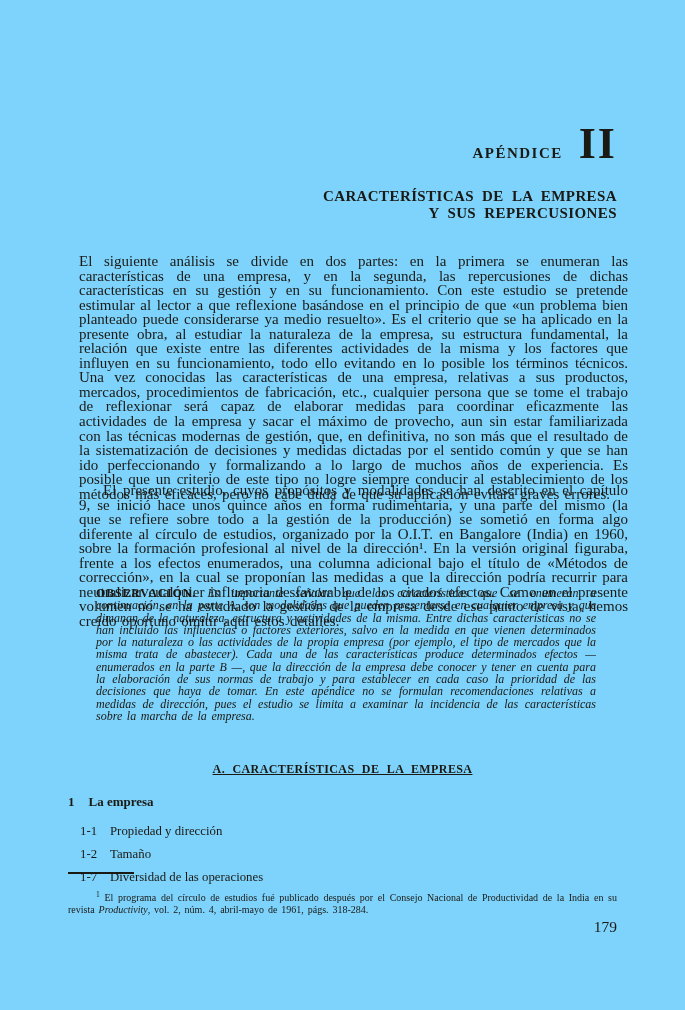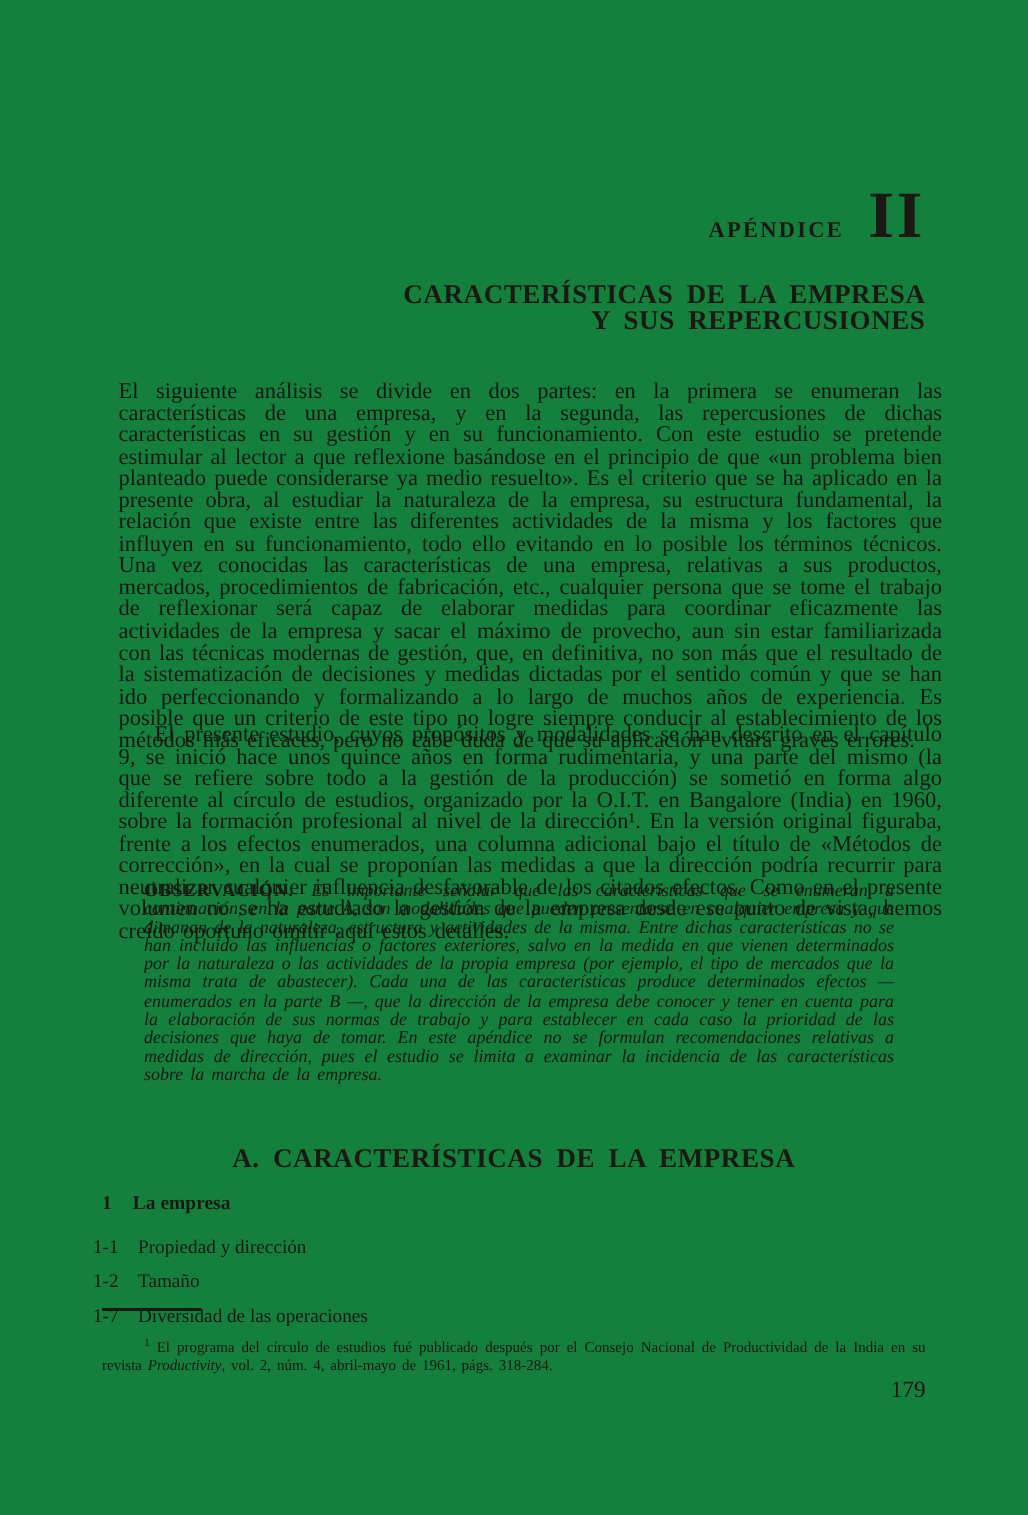--- a/index.html
+++ b/index.html
@@ -5,21 +5,21 @@
   html, body {
     margin: 0;
     padding: 0;
     background: #e8e6e1;
   }
   .page {
     position: relative;
     width: 685px;
     height: 1010px;
     margin: 0 auto;
-    background: #15803d;
+    background: #7dd3fc;
     color: #1b1914;
     font-family: "Liberation Serif", "DejaVu Serif", serif;
     overflow: hidden;
   }
   .abs { position: absolute; }
 
   
   .appendix {
     left: 68px;
     width: 549px;
@@ -41,21 +41,21 @@
     letter-spacing: 2px;
   }
 
   
   .chapter-title {
     left: 68px;
     width: 549px;
     top: 188px;
     text-align: right;
     font-weight: bold;
-    font-size: 18px;
+    font-size: 15px;
     line-height: 17px;
     letter-spacing: 0.4px;
     word-spacing: 4px;
   }
 
   
   .body-par {
     left: 79px;
     width: 549px;
     font-size: 15px;
@@ -83,38 +83,39 @@
     letter-spacing: 0.8px;
   }
 
   
   .section-heading {
     left: 68px;
     width: 549px;
     top: 762px;
     text-align: center;
     font-weight: bold;
-    font-size: 18px;
+    font-size: 12px;
     letter-spacing: 0.4px;
     word-spacing: 4px;
+    text-decoration: underline;
   }
 
   
   .group-title {
     left: 68px;
     top: 794px;
     font-weight: bold;
     font-size: 13px;
     display: flex;
     gap: 14px;
   }
 
   
   .item-list {
-    left: 62px;
+    left: 80px;
     top: 820px;
     font-size: 12.8px;
     line-height: 23px;
   }
   .item-row { display: flex; }
   .item-num { width: 30px; }
 
   
   .footnote-rule {
     left: 68px;

